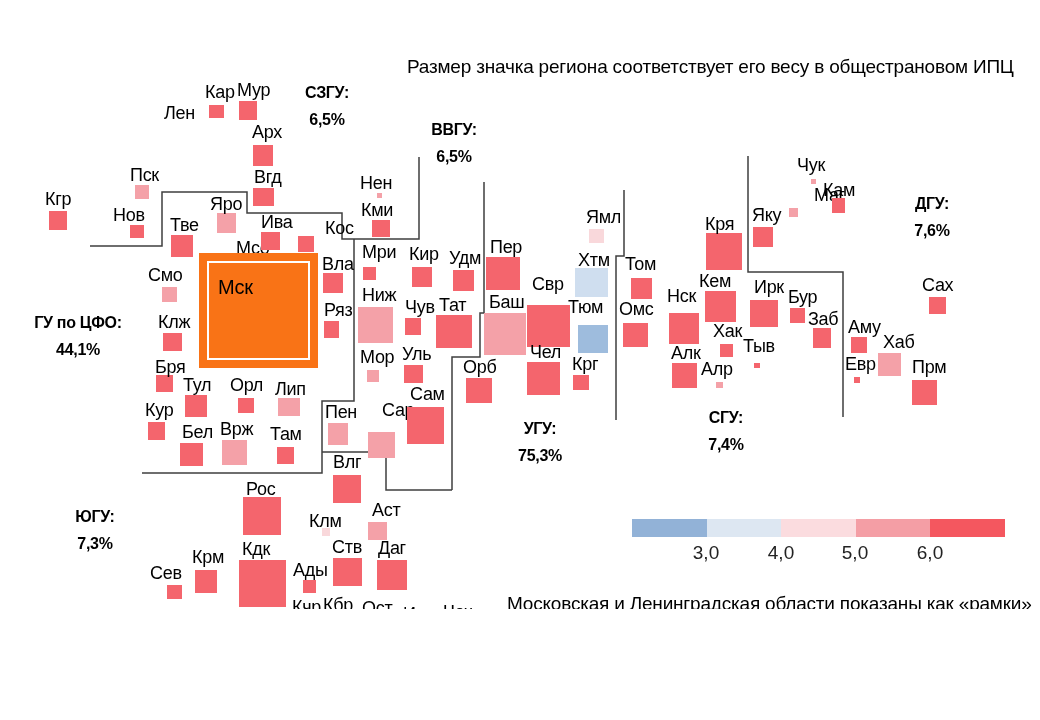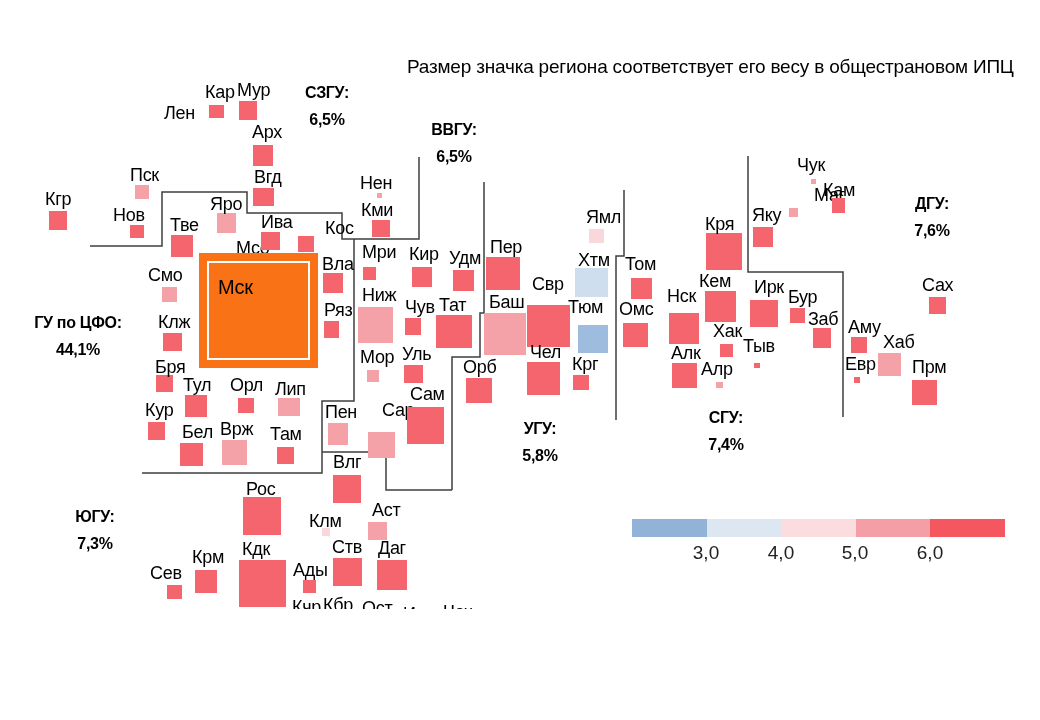--- a/index.html
+++ b/index.html
@@ -29,20 +29,21 @@
     <polyline points="354,239 354,401 322,401 322,473 142,473" fill="none" stroke="#3F3F3F" stroke-width="1.5"></polyline>
     <polyline points="322,452 386,452 386,490 452,490" fill="none" stroke="#3F3F3F" stroke-width="1.5"></polyline>
     <polyline points="484,182 484,313 480,313 480,357 452,357 452,490" fill="none" stroke="#3F3F3F" stroke-width="1.5"></polyline>
     <polyline points="624,190 624,256 616,256 616,420" fill="none" stroke="#3F3F3F" stroke-width="1.5"></polyline>
     <polyline points="748,156 748,272 843,272 843,417" fill="none" stroke="#3F3F3F" stroke-width="1.5"></polyline>
   </svg>
 
   <div class="title">Размер значка региона соответствует его весу в общестрановом ИПЦ</div>
 
   <div class="note">
+    <div>Московская и Ленинградская области показаны как «рамки»</div>
   </div>
 
   <div class="rlabel" style="left:164px;top:105px;">Лен</div>
 
   <div class="rlabel" style="left:212px;top:240px;margin-left:24px;">Мсо</div>
   <div class="frame" style="left:199px;top:253px;width:119px;height:115px;background:#f97316;">
     <div class="frame-inner" style="left:8px;top:8px;right:8px;bottom:8px;"></div>
     <div class="frame-city-label" style="left:19px;top:23px;">Мск</div>
   </div>
 
@@ -218,21 +219,21 @@
       <div class="dlabel" style="left: 454px; top: 116px;">
         <div>ВВГУ:</div>
         <div>6,5%</div>
       </div>
       <div class="dlabel" style="left: 78px; top: 309px;">
         <div>ГУ по ЦФО:</div>
         <div>44,1%</div>
       </div>
       <div class="dlabel" style="left: 540px; top: 415px;">
         <div>УГУ:</div>
-        <div>5,8%</div>
+        <div>75,3%</div>
       </div>
       <div class="dlabel" style="left: 726px; top: 404px;">
         <div>СГУ:</div>
         <div>7,4%</div>
       </div>
       <div class="dlabel" style="left: 932px; top: 190px;">
         <div>ДГУ:</div>
         <div>7,6%</div>
       </div>
       <div class="dlabel" style="left: 95px; top: 503px;">

